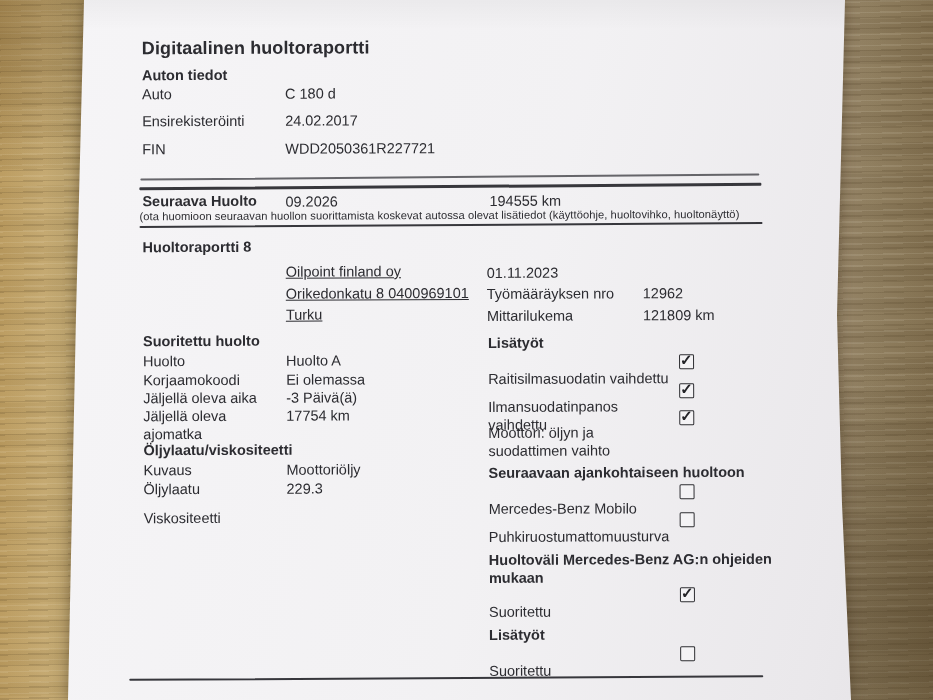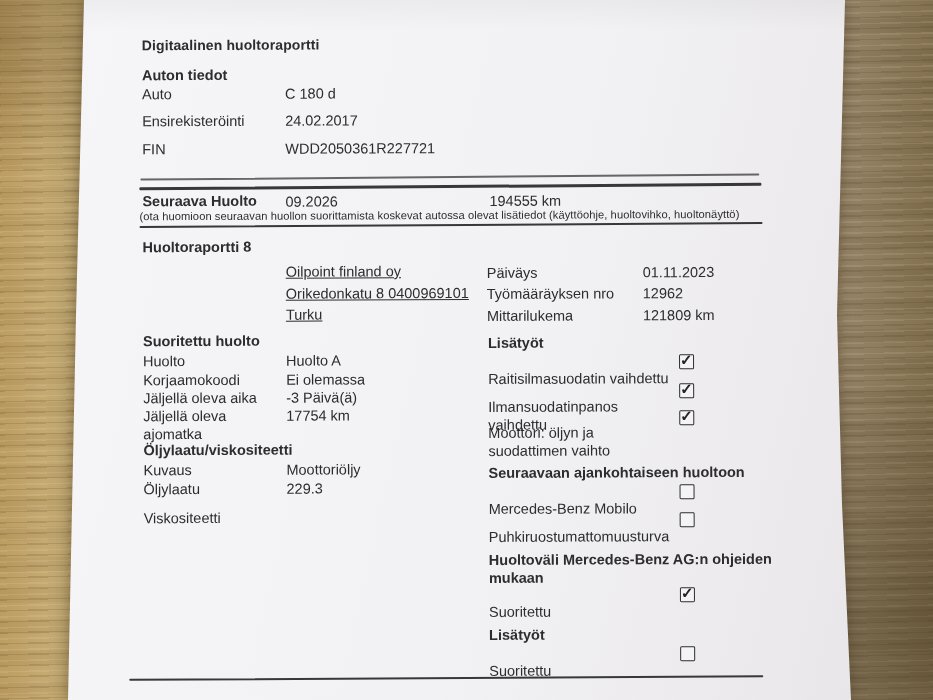--- a/index.html
+++ b/index.html
@@ -24,21 +24,21 @@
     background:
       linear-gradient(90deg, rgba(0,0,0,0.06) 0, rgba(0,0,0,0) 22px),
       linear-gradient(270deg, rgba(0,0,0,0.09) 0, rgba(0,0,0,0) 26px),
       linear-gradient(180deg, rgba(0,0,0,0.035) 0, rgba(0,0,0,0) 30px),
       linear-gradient(103deg,#f6f5f7 0%,#f2f1f3 55%,#eae8eb 88%,#e5e3e6 100%);}
 
   
   .content{position:absolute;inset:0;color:#2c2c31;font-size:14.5px;line-height:1.25;
            transform:rotate(-0.22deg);transform-origin:50% 50%;}
   .abs{position:absolute;}
-  .h1{font-size:14px;font-weight:bold;letter-spacing:0.1px;}
+  .h1{font-size:18px;font-weight:bold;letter-spacing:0.1px;}
   .h2{font-weight:bold;}
   .small{font-size:11.2px;letter-spacing:0.05px;}
   .row{position:absolute;display:flex;}
   .row .lab{width:143px;flex:none;}
   .row.meta .lab{width:156px;}
   .wsline{line-height:21.6px;text-decoration:underline;}
   .metacol{line-height:21.6px;}
   .line{position:absolute;background:#37373c;border-radius:1px;}
 
   .chk{position:absolute;width:232px;}
@@ -85,21 +85,20 @@
 
     <div class="abs h2" style="left:143px;top:237px">Huoltoraportti 8</div>
 
     <div class="abs wsline" style="left:286px;top:261px">
       <div>Oilpoint finland oy</div>
       <div>Orikedonkatu 8 0400969101</div>
       <div>Turku</div>
     </div>
 
     <div class="row meta metacol" style="left:487px;top:263px">
-      <span class="lab">Päiväys</span>
       <span class="val">01.11.2023</span>
     </div>
     <div class="row meta metacol" style="left:487px;top:284px">
       <span class="lab">Työmääräyksen nro</span>
       <span class="val">12962</span>
     </div>
     <div class="row meta metacol" style="left:487px;top:306px">
       <span class="lab">Mittarilukema</span>
       <span class="val">121809 km</span>
     </div>

